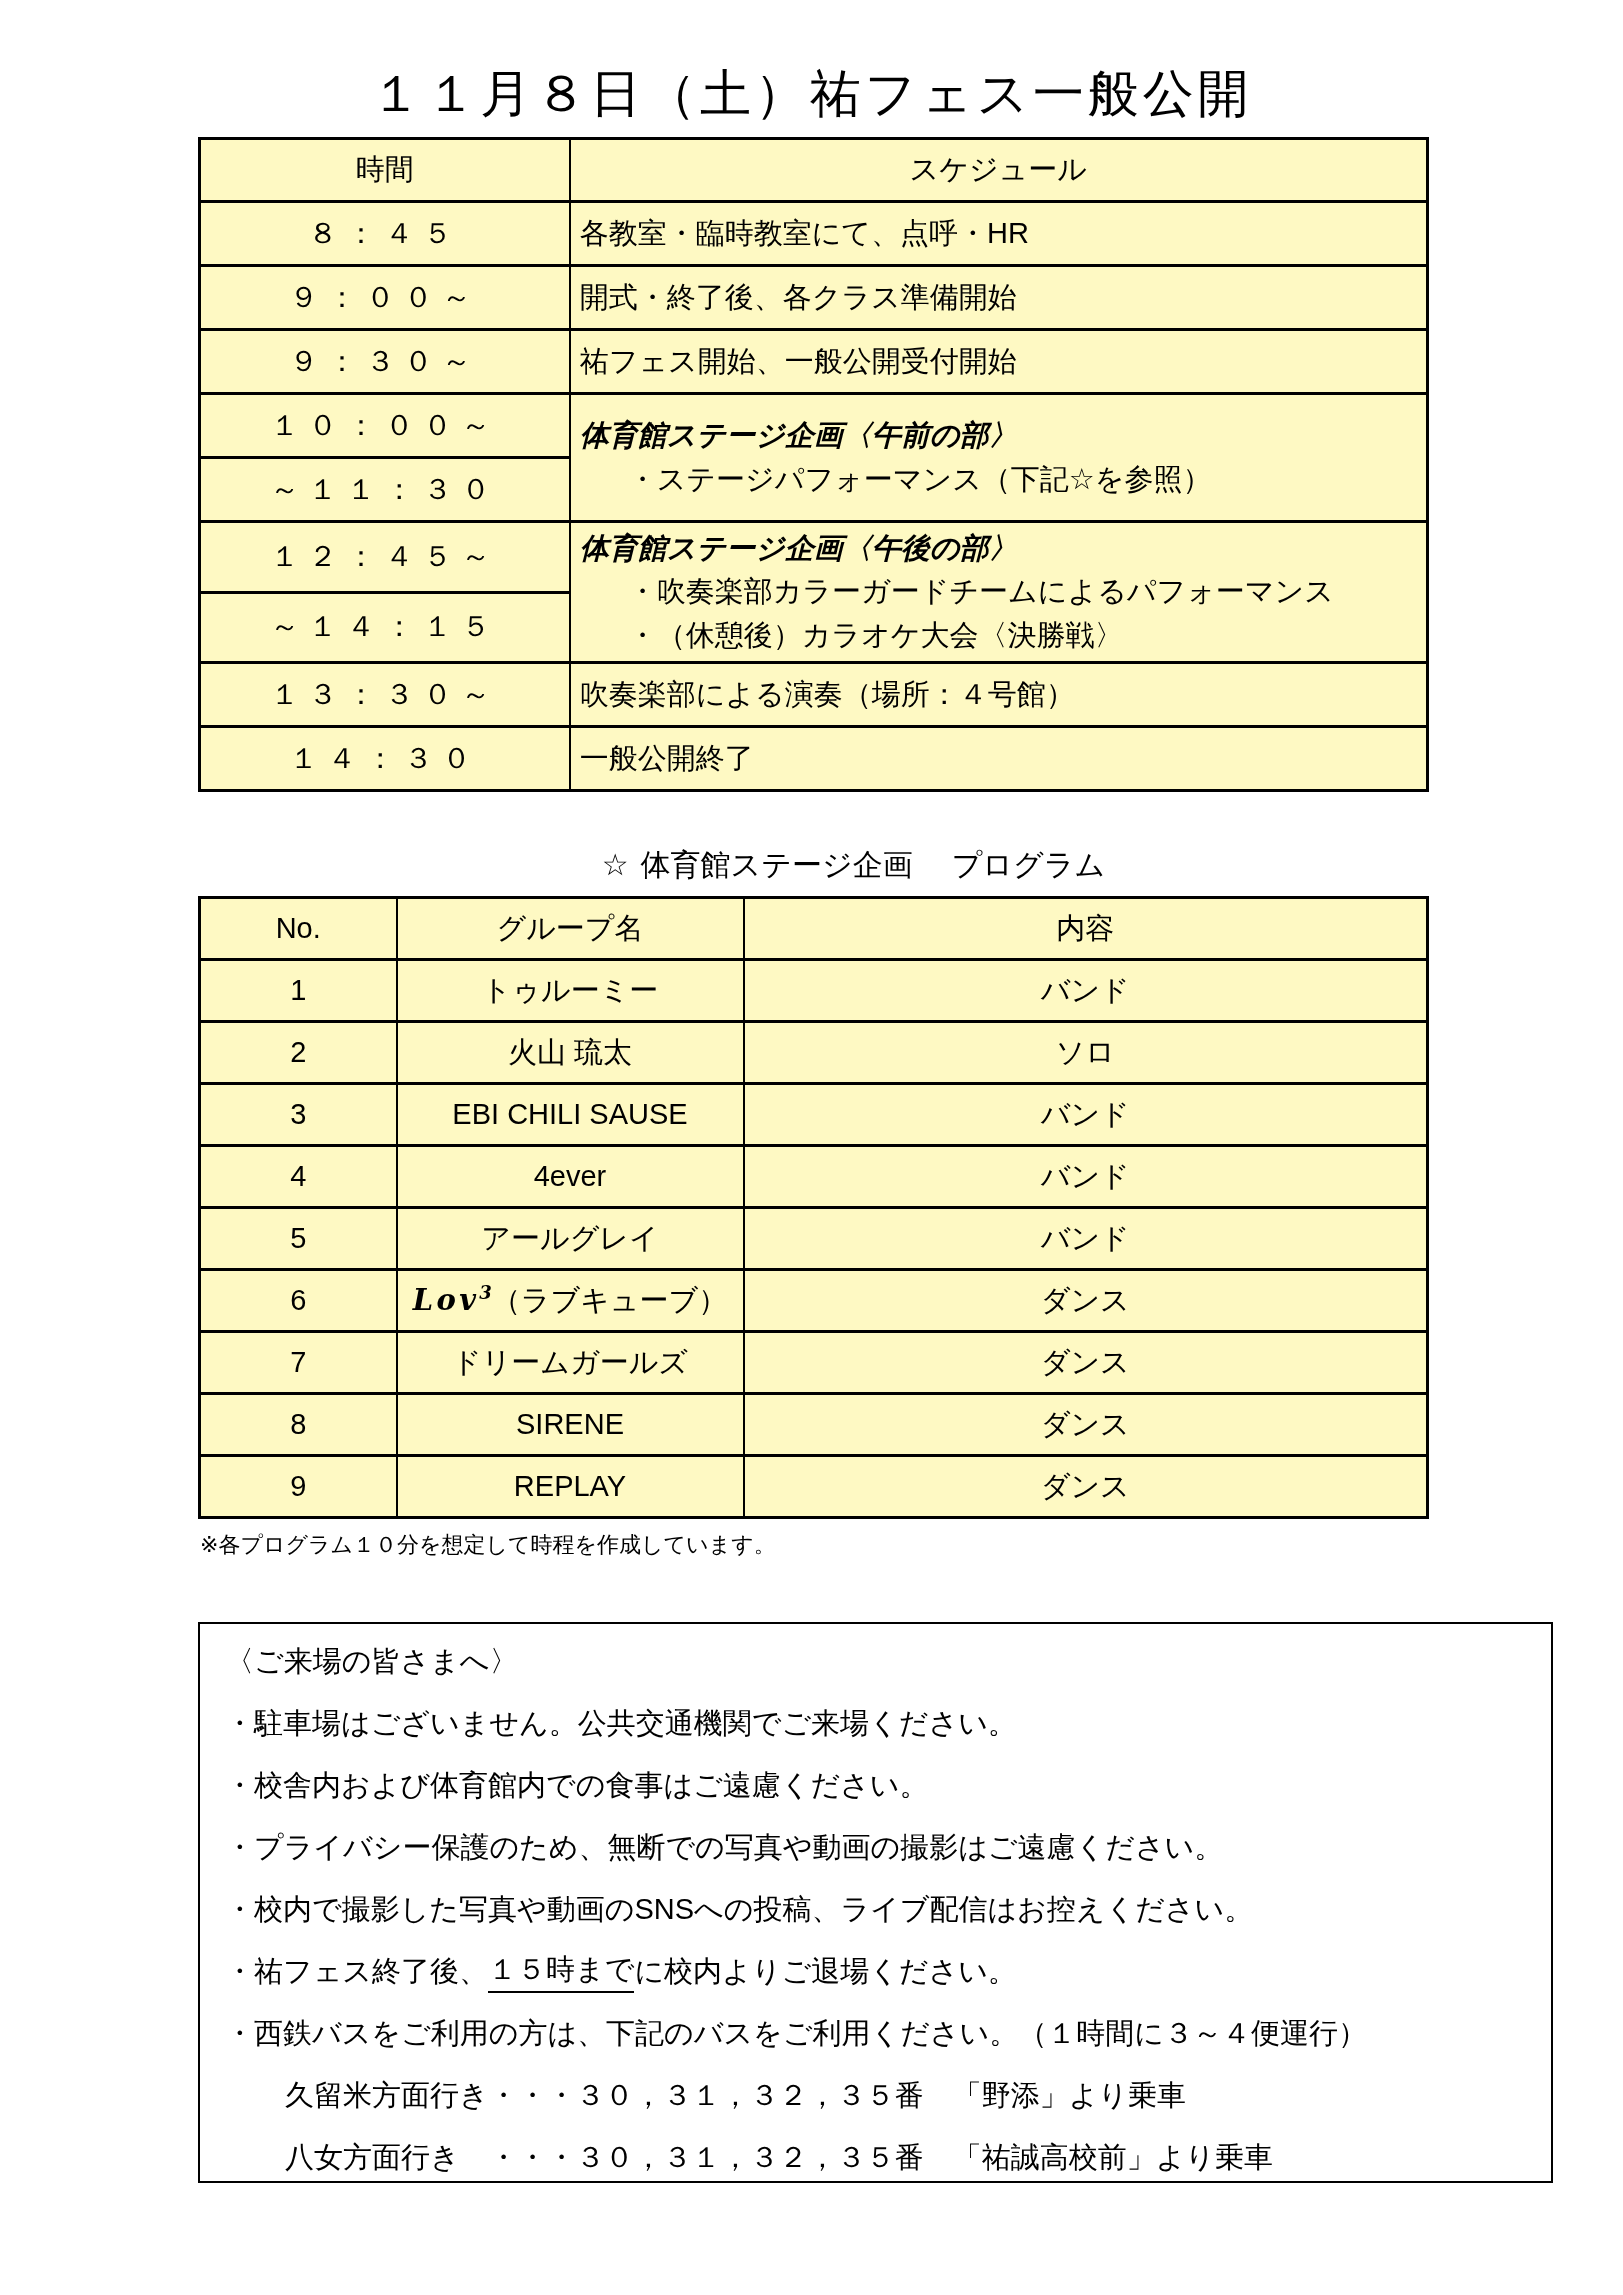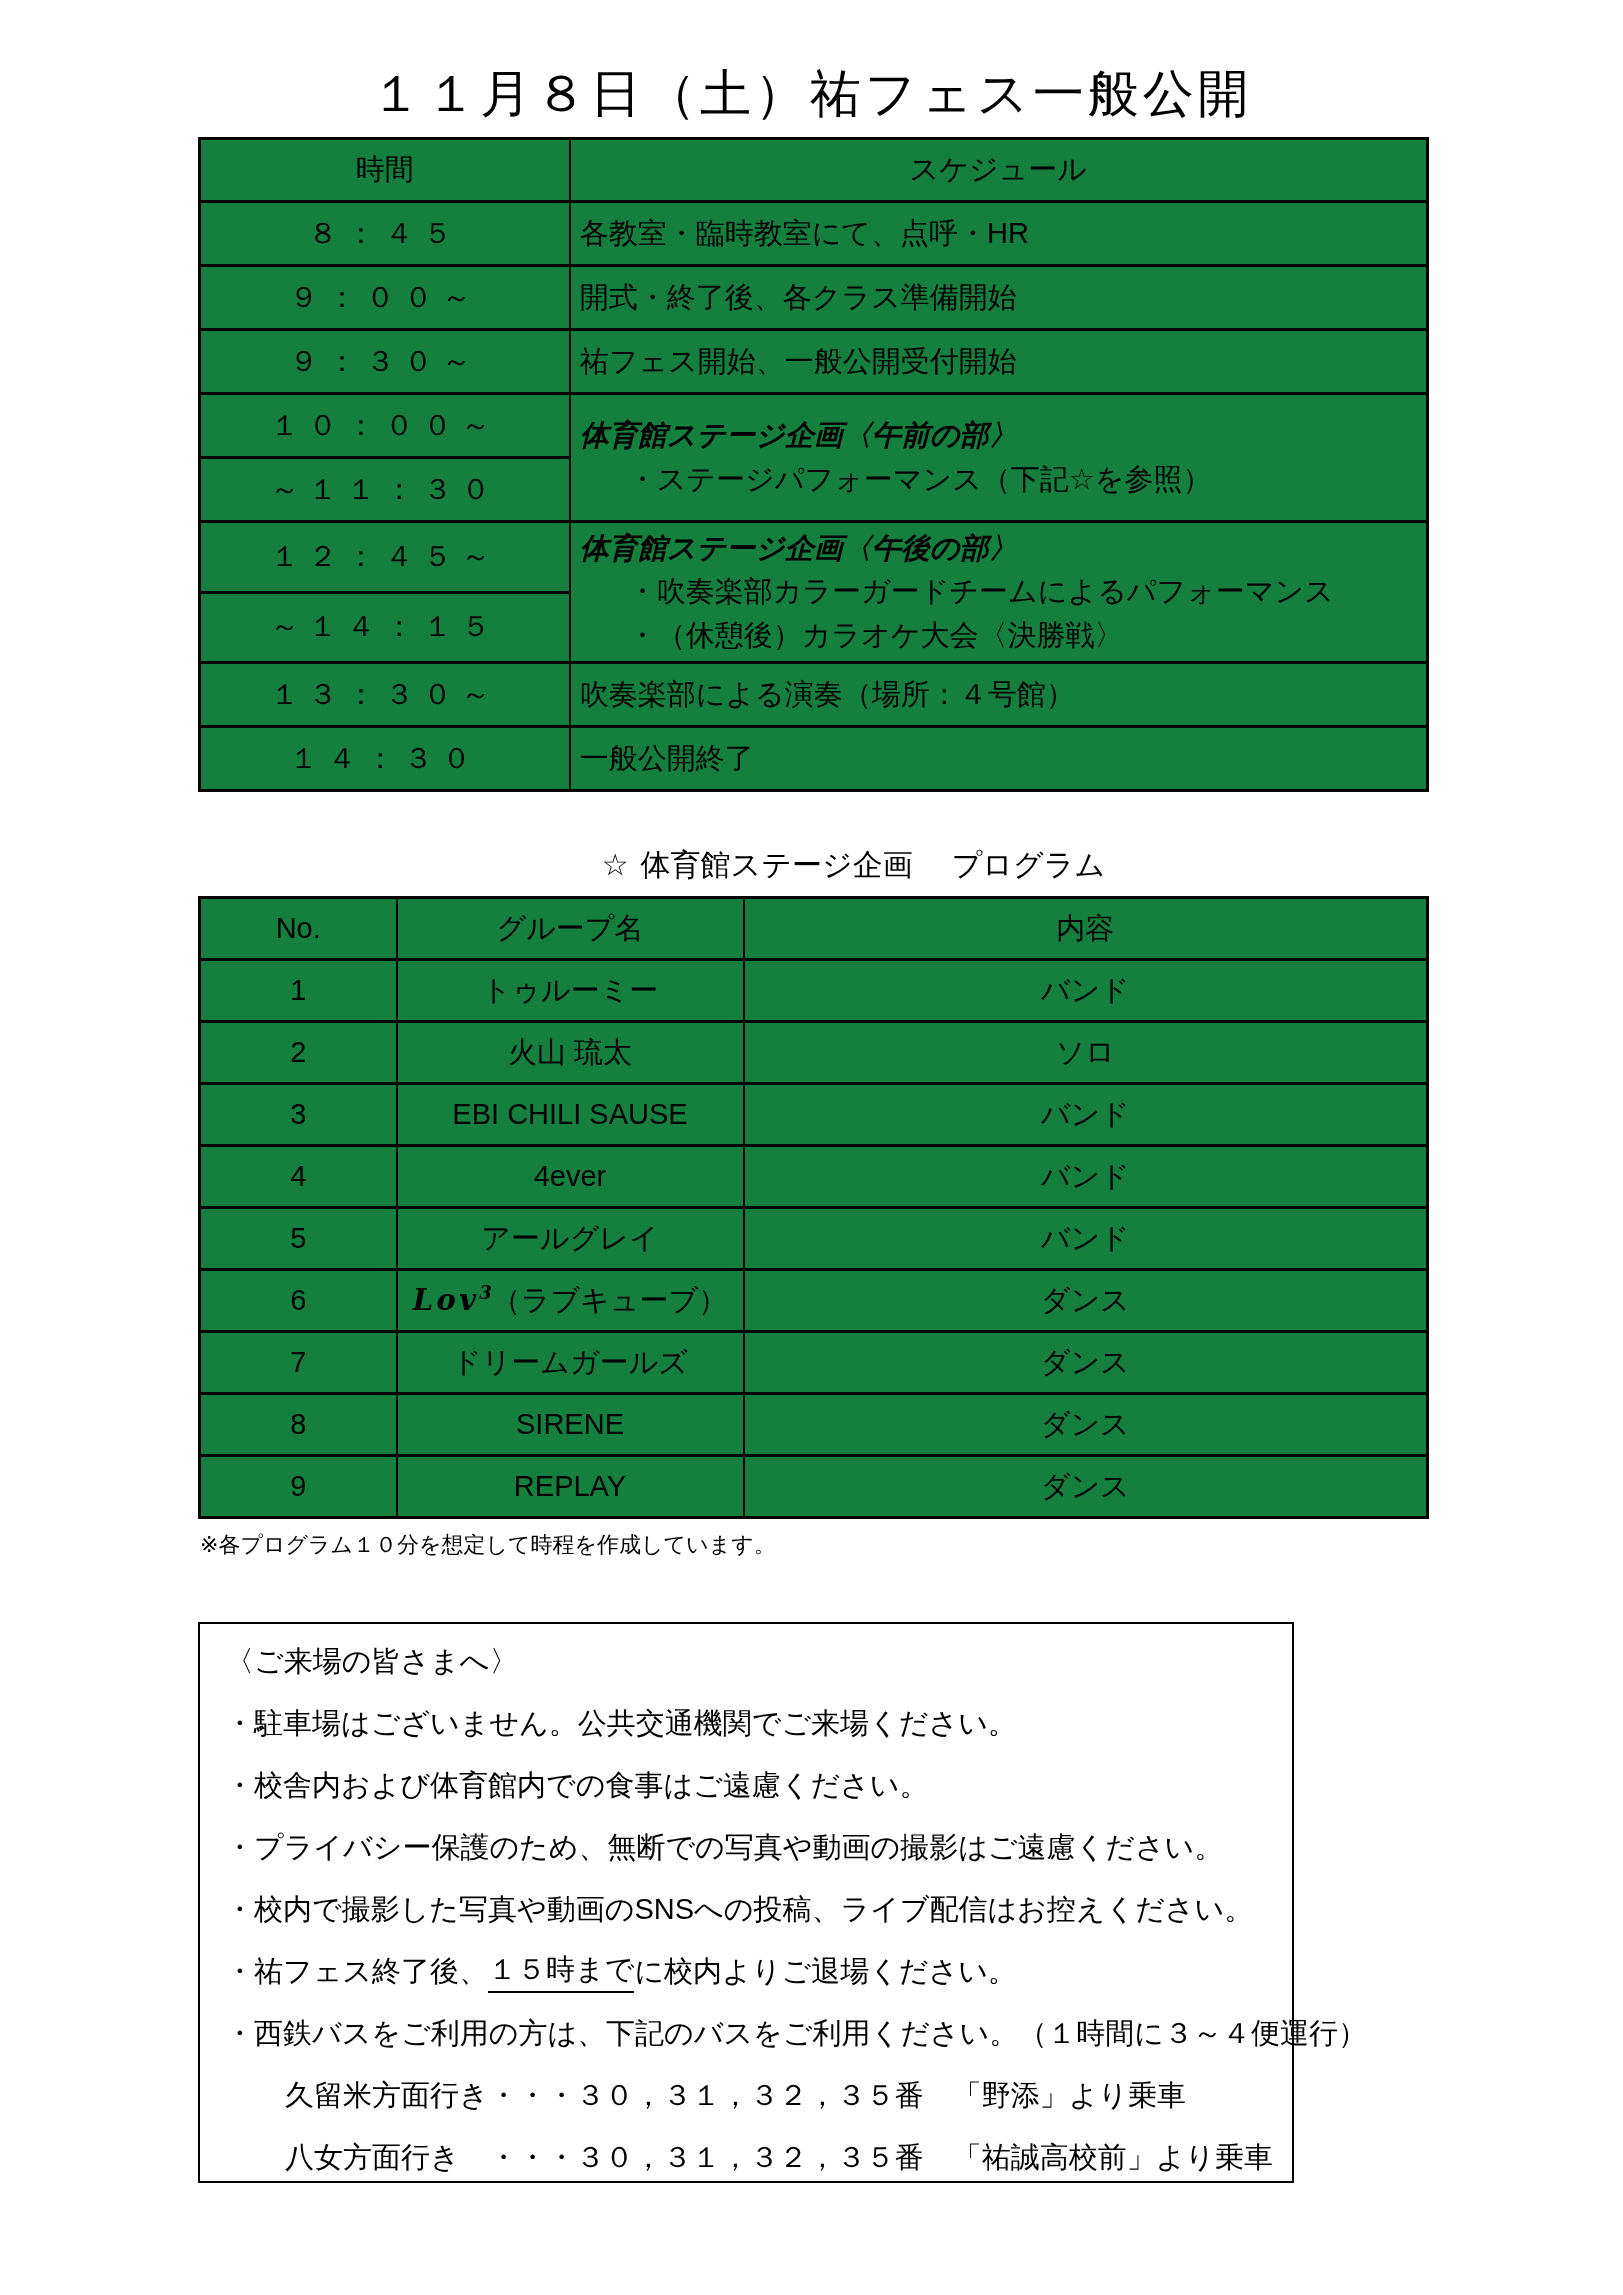--- a/index.html
+++ b/index.html
@@ -7,21 +7,21 @@
     width:1623px; height:2295px;
     background:#ffffff; color:#000000;
     font-family:"Liberation Sans","DejaVu Sans",sans-serif;
     position:relative;
   }
   .page-title {
     position:absolute; top:60px; left:0; width:100%;
     text-align:center; font-size:51px; font-weight:normal;
     letter-spacing:3.9px; white-space:nowrap;
   }
-  table { border-collapse:collapse; table-layout:fixed; position:absolute; background:#15803d; }
+  table { border-collapse:collapse; table-layout:fixed; position:absolute; background:#fef9c3; }
   td { border:solid #000; border-width:3.3px 2px; vertical-align:middle; font-size:29px; overflow:hidden; }
   .sched-table { left:198px; top:137px; width:1231px; border:3.3px solid #000; }
   .sched-table .col-time { width:370px; }
   .sched-table td.time-cell { text-align:center; letter-spacing:9.2px; white-space:nowrap; }
   .sched-table td.desc-cell { text-align:left; padding:3.9px 9.2px; line-height:1.5; }
   .sched-table td.head-cell { text-align:center; font-size:29px; }
   .block-head { font-weight:bold; font-style:italic; display:block; }
   .block-line { display:block;margin-left:48px; }
   .h97 { height:63px; } .h98 { height:64px; }
   .star-heading {
@@ -35,21 +35,21 @@
   .prog-table .col-name { width:347px; }
   .prog-table td { text-align:center; }
   .ph94 { height:62px; } .ph95 { height:62px; }
   .lov {
     font-family:"DejaVu Serif","Liberation Serif",serif;
     font-style:italic; font-weight:bold; letter-spacing:3.3px;
   }
   .lov sup { font-size:62%; letter-spacing:0; }
   .prog-note { position:absolute; left:200px; top:1530px; font-size:22px; }
   .notice-box {
-    position:absolute; left:198px; top:1622px; width:1096px; height:561px;
+    position:absolute; left:198px; top:1622px; width:1355px; height:561px;
     border:2.6px solid #000; box-sizing:border-box; padding:6.5px 25px;
   }
   .notice-line { height:62px; display:flex; align-items:center; font-size:29px; white-space:nowrap; }
   .indent { padding-left:60px;text-align:center; }
   .u15 { border-bottom:2px solid #000; padding-bottom:1px; }
 </style>
 </head>
 <body>
 
 <div class="page-title">１１月８日（土）祐フェス一般公開</div>

